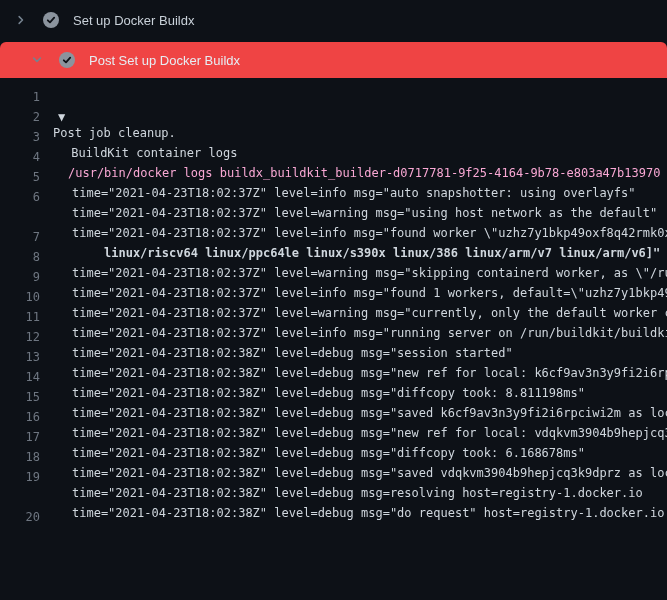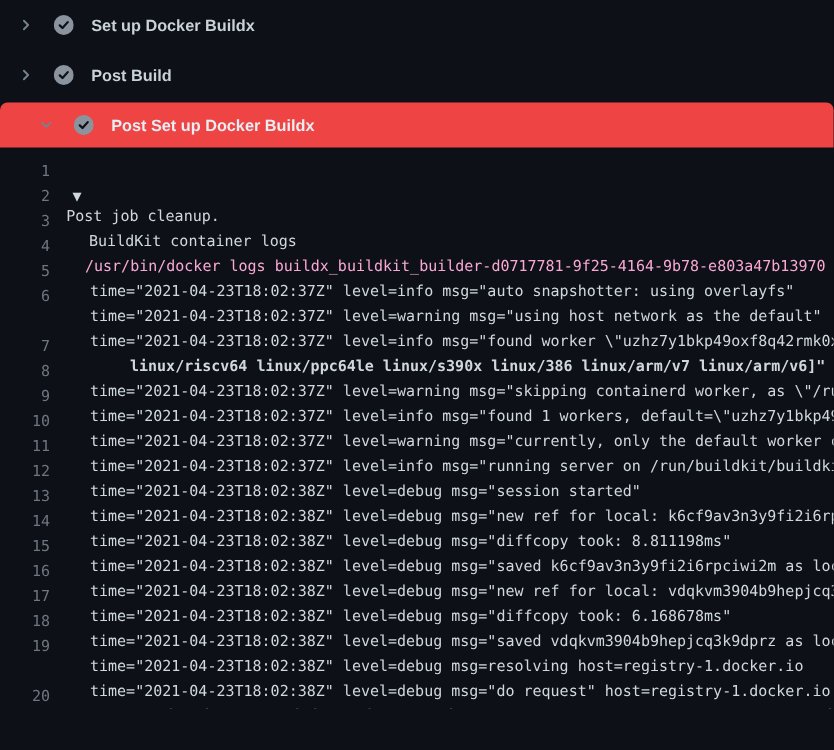--- a/index.html
+++ b/index.html
@@ -2,21 +2,21 @@
 <html><head>
 <meta charset="utf-8">
 <style>
   * { box-sizing: border-box; margin: 0; padding: 0; }
   html, body { width: 667px; height: 600px; overflow: hidden; }
   body {
     background: #0d1117;
     font-family: "Liberation Sans", sans-serif;
     color: #c9d1d9;
   }
-  .steps { width: 667px; font-weight: bold; }
+  .steps { width: 667px; }
   .step-row {
     display: flex; align-items: center;
     height: 40px; padding-left: 13px;
     cursor: pointer;
   }
   .step-row.expanded {
     height: 36px; margin-top: 2px;
     background: #ef4444;
     border-radius: 6px 6px 0 0;
     padding-left: 29px;
@@ -56,32 +56,20 @@
         <svg width="12" height="12" viewBox="0 0 16 16">
           <path d="M5.5 3.5 L10 8 L5.5 12.5" fill="none" stroke="#768390" stroke-width="2" stroke-linecap="round" stroke-linejoin="round"></path>
         </svg>
       </span>
       <span class="status"><svg width="16" height="16" viewBox="0 0 16 16">
           <circle cx="8" cy="8" r="8" fill="#8b949e"></circle>
           <path d="M4.8 8.3 L7.0 10.4 L11.2 5.7" fill="none" stroke="#0d1117" stroke-width="1.8" stroke-linecap="round" stroke-linejoin="round"></path>
         </svg></span>
       <span class="step-label">Set up Docker Buildx</span>
     </div>
-    <div class="step-row">
-      <span class="chev">
-        <svg width="12" height="12" viewBox="0 0 16 16">
-          <path d="M5.5 3.5 L10 8 L5.5 12.5" fill="none" stroke="#768390" stroke-width="2" stroke-linecap="round" stroke-linejoin="round"></path>
-        </svg>
-      </span>
-      <span class="status"><svg width="16" height="16" viewBox="0 0 16 16">
-          <circle cx="8" cy="8" r="8" fill="#8b949e"></circle>
-          <path d="M4.8 8.3 L7.0 10.4 L11.2 5.7" fill="none" stroke="#0d1117" stroke-width="1.8" stroke-linecap="round" stroke-linejoin="round"></path>
-        </svg></span>
-      <span class="step-label">Post Build</span>
-    </div>
     <div class="step-row expanded">
       <span class="chev">
         <svg width="12" height="12" viewBox="0 0 16 16">
           <path d="M3.5 5.5 L8 10 L12.5 5.5" fill="none" stroke="#768390" stroke-width="2" stroke-linecap="round" stroke-linejoin="round"></path>
         </svg>
       </span>
       <span class="status"><svg width="16" height="16" viewBox="0 0 16 16">
           <circle cx="8" cy="8" r="8" fill="#8b949e"></circle>
           <path d="M4.8 8.3 L7.0 10.4 L11.2 5.7" fill="none" stroke="#0d1117" stroke-width="1.8" stroke-linecap="round" stroke-linejoin="round"></path>
         </svg></span>

